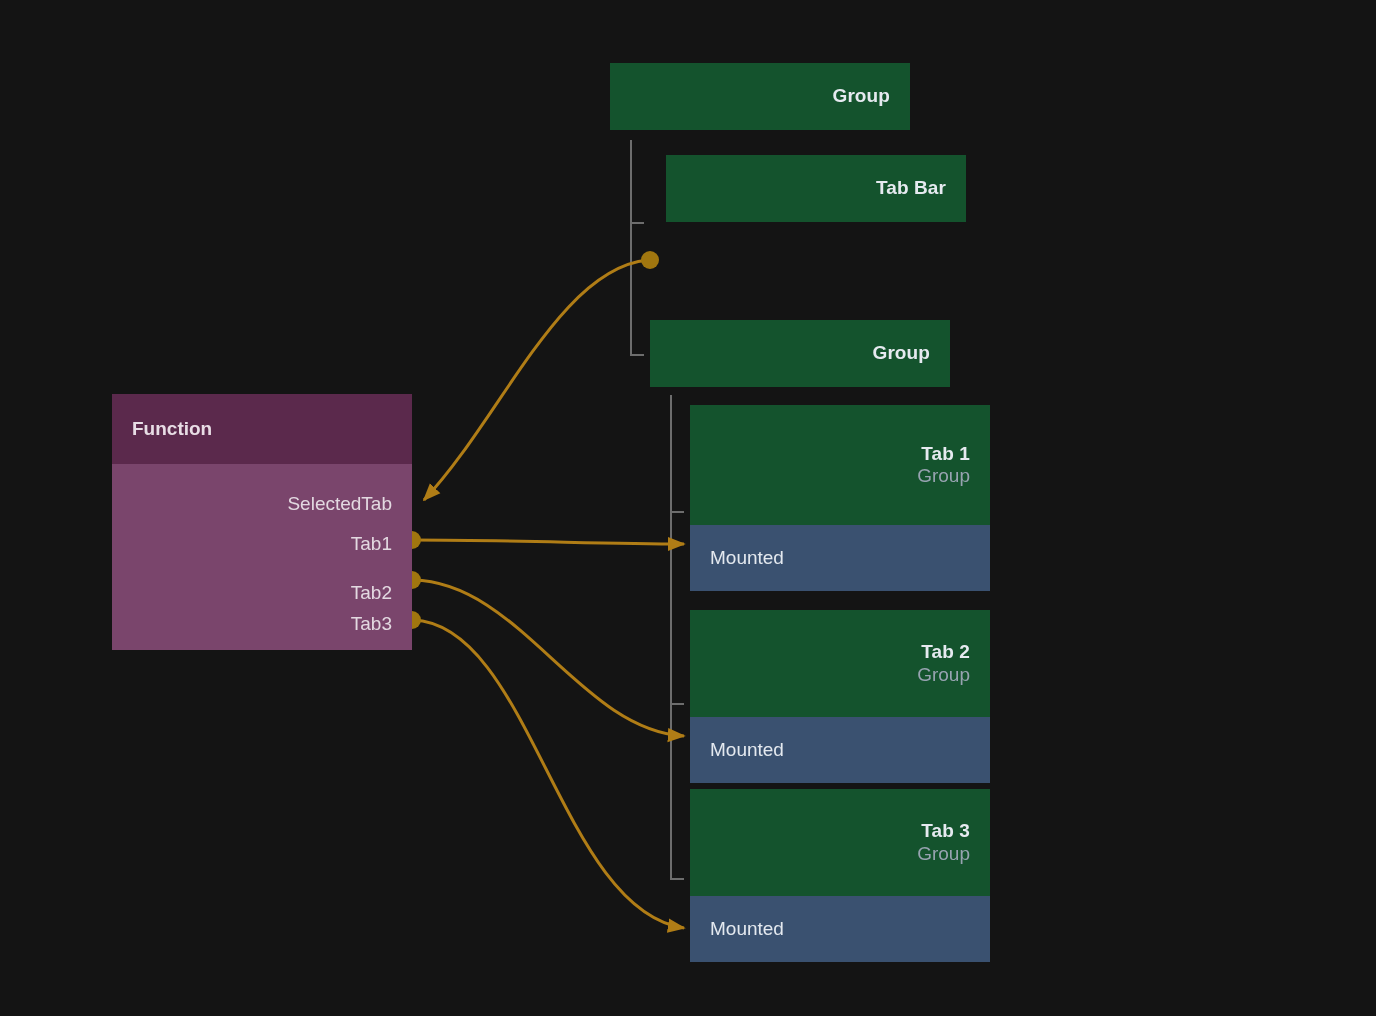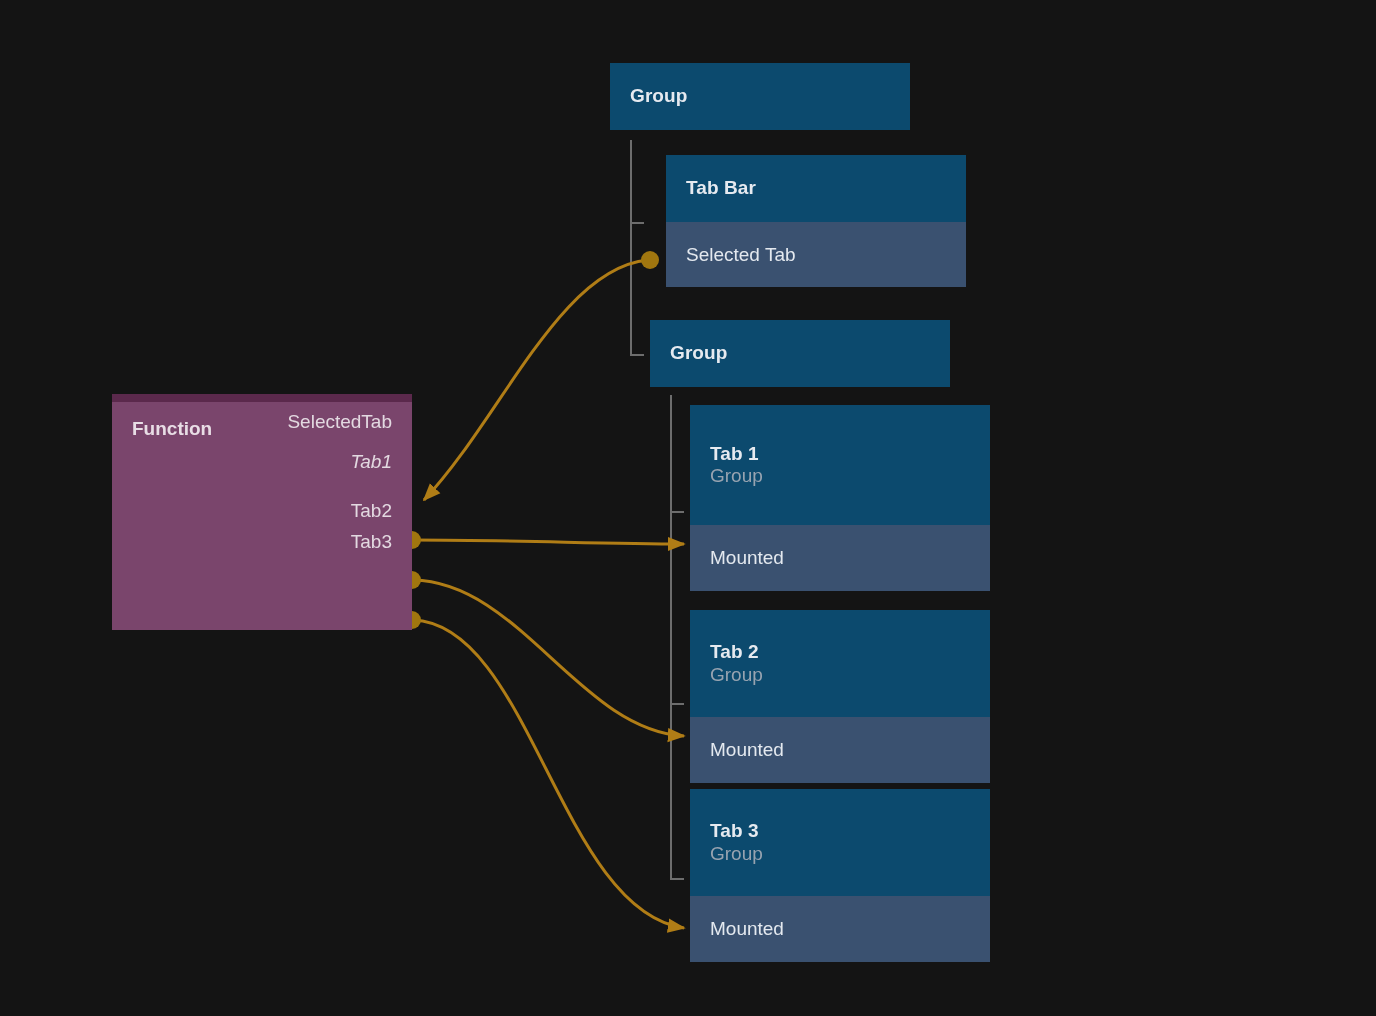--- a/index.html
+++ b/index.html
@@ -46,23 +46,24 @@
     justify-content: center;
   }
   .node-row {
     box-sizing: border-box;
     display: flex;
     align-items: center;
   }
 
   
   .blue .node-header {
-    background: #0c4a6e;
+    background: #14532d;
     color: #dfe4ea;
     padding: 0 20px;
+    text-align: right;
   }
   .blue .node-row {
     background: #3a5170;
     color: #e4e9ef;
     padding: 0 20px;
     font-size: 19px;
   }
   .title-main {
     font-size: 19px;
     font-weight: bold;
@@ -150,40 +151,37 @@
   <div class="node blue" style="left:610px; top:63px; width:300px;">
     <div class="node-header" style="height:67px;">
       <span class="title-main">Group</span>
     </div>
   </div>
 
   <div class="node blue" style="left:650px; top:155px; width:300px;margin-left:16px;">
     <div class="node-header" style="height:67px;">
       <span class="title-main">Tab Bar</span>
     </div>
-    <div class="node-row" style="height:65px;">
-      <span>Selected Tab</span>
-    </div>
   </div>
 
   <div class="node blue" style="left:650px; top:320px; width:300px;">
     <div class="node-header" style="height:67px;">
       <span class="title-main">Group</span>
     </div>
   </div>
 
   <div class="node purple" style="left:112px; top:394px; width:300px;">
     <div class="node-header" style="height:70px;">
       <span>Function</span>
     </div>
-    <div class="node-body" style="height:228px; ">
+    <div class="node-body" style="height:186px; padding-top:82px;">
       <div class="pin-row" style="height:40px; margin-top:-62px;">
         <span>SelectedTab</span>
       </div>
-      <div class="pin-row" style="height:40px;font-style:italic;">
+      <div class="pin-row" style="height:40px;">
         <span>Tab1</span>
       </div>
       <div class="pin-row" style="height:40px;align-items:flex-end;">
         <span>Tab2</span>
       </div>
       <div class="pin-row" style="height:40px;margin-left:44px;">
         <span>Tab3</span>
       </div>
     </div>
   </div>

